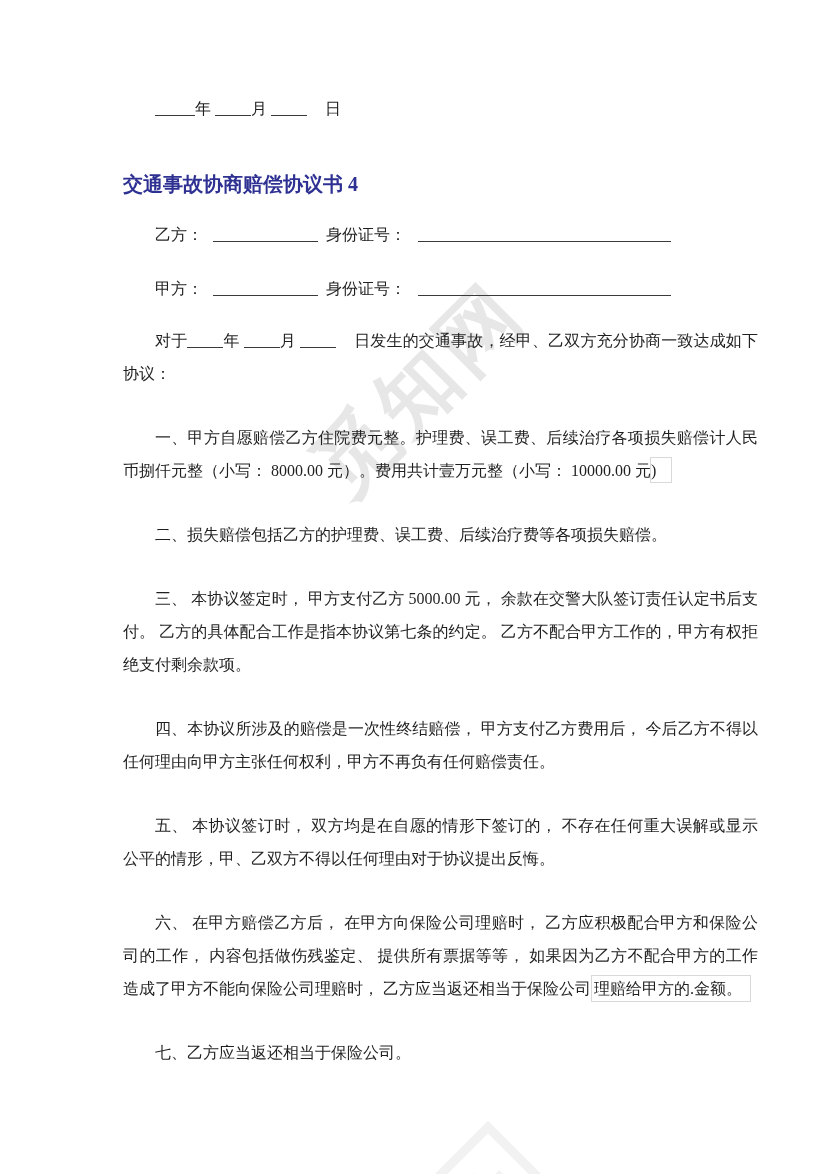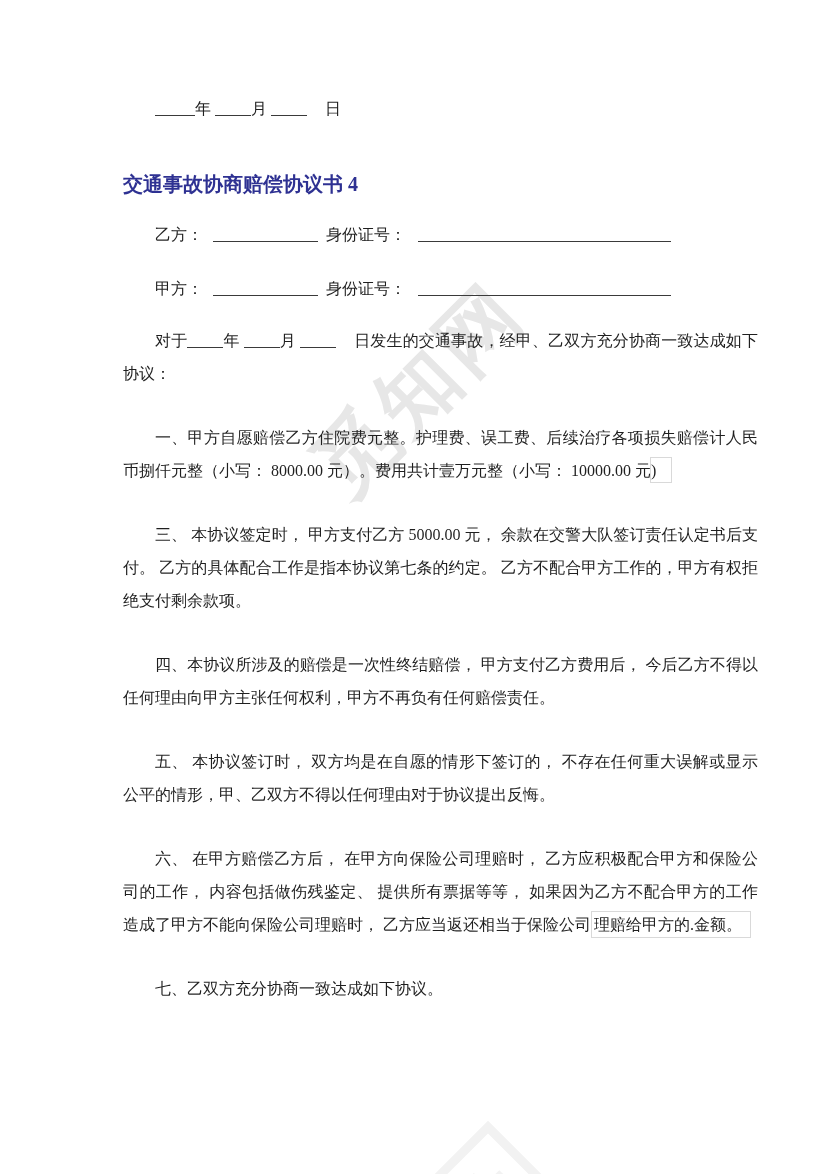--- a/index.html
+++ b/index.html
@@ -145,35 +145,38 @@
     </p>
 
     <p class="para intro">
       <span>对于</span><span class="uline u36"></span><span class="mr">年</span><span class="uline u36"></span><span class="mr">月</span><span class="uline u36 gap"></span><span>日发生的交通事故，经甲、乙双方充分协商一致达成如下协议：</span>
     </p>
 
     <p class="para">
       <span>一、甲方自愿赔偿乙方住院费元整。护理费、误工费、后续治疗各项损失赔偿计人民币捌仟元整（小写： 8000.00 元）。费用共计壹万元整（小写： 10000.00 元)</span><span class="field-box"></span>
     </p>
 
+    <p class="para">
+      <span>二、损失赔偿包括乙方的护理费、误工费、后续治疗费等各项损失赔偿。</span>
+    </p>
 
     <p class="para">
       <span>三、 本协议签定时， 甲方支付乙方 5000.00 元， 余款在交警大队签订责任认定书后支付。 乙方的具体配合工作是指本协议第七条的约定。 乙方不配合甲方工作的，甲方有权拒绝支付剩余款项。</span>
     </p>
 
     <p class="para">
       <span>四、本协议所涉及的赔偿是一次性终结赔偿， 甲方支付乙方费用后， 今后乙方不得以任何理由向甲方主张任何权利，甲方不再负有任何赔偿责任。</span>
     </p>
 
     <p class="para">
       <span>五、 本协议签订时， 双方均是在自愿的情形下签订的， 不存在任何重大误解或显示公平的情形，甲、乙双方不得以任何理由对于协议提出反悔。</span>
     </p>
 
     <p class="para">
       <span>六、 在甲方赔偿乙方后， 在甲方向保险公司理赔时， 乙方应积极配合甲方和保险公司的工作， 内容包括做伤残鉴定、 提供所有票据等等， 如果因为乙方不配合甲方的工作造成了甲方不能向保险公司理赔时， 乙方应当返还相当于保险公司</span><span class="boxed-tail">理赔给甲方的.金额。</span>
     </p>
 
     <p class="para">
-      <span>七、乙双方充分协商一致达成如下协议。</span>
+      <span>七、乙方应当返还相当于保险公司。</span>
     </p>
 
   </div>
 </div>
 
 </body></html>

